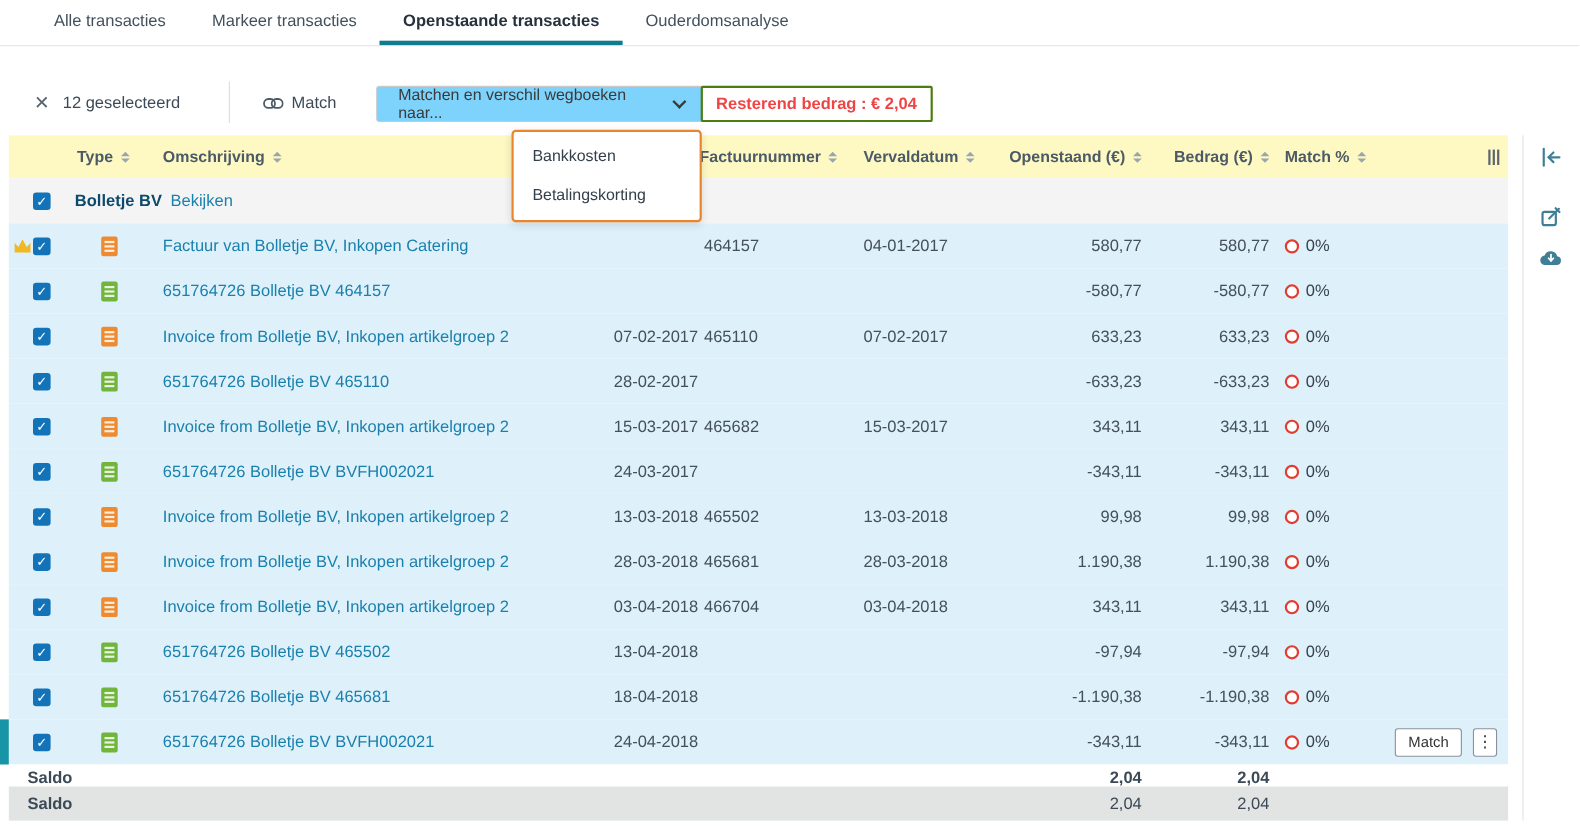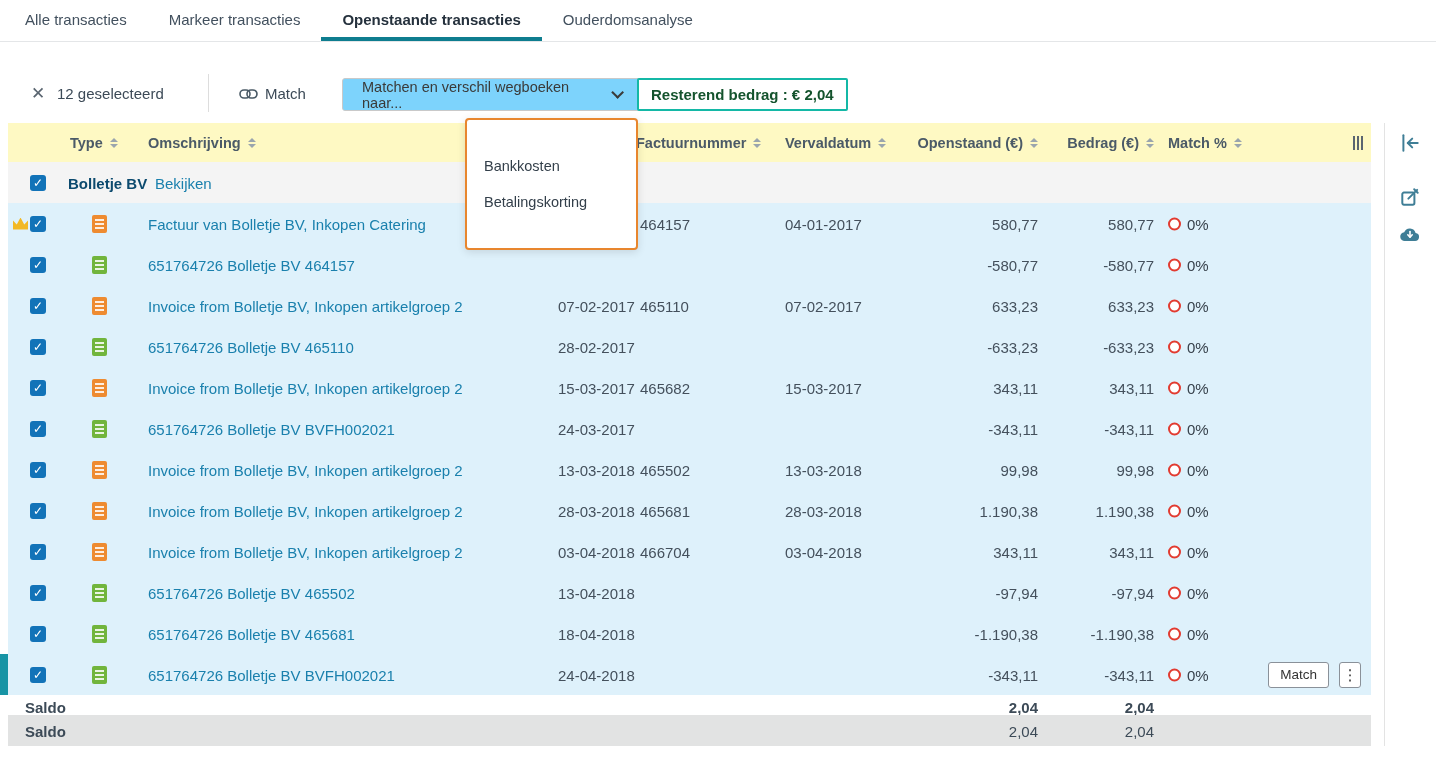--- a/index.html
+++ b/index.html
@@ -5,42 +5,42 @@
   * { margin:0; padding:0; box-sizing:border-box; }
   html,body { width:1436px; height:758px; background:#fff; overflow:hidden;
               font-family:"Liberation Sans", sans-serif; color:#44505c; }
   #app { position:relative; width:1436px; height:758px; }
   [data-interactable="true"] { cursor:pointer; }
 
   
   .tabbar { position:absolute; top:0; left:0; width:100%; height:42px;
             border-bottom:1px solid #e4e6e8; display:flex; padding-left:25px; }
   .tab { padding:0 21px; line-height:40px; font-size:15px; color:#42505e; white-space:nowrap; }
-  .tab:first-child { padding-left:0; }
+  .tab:first-child { padding-left:0;margin-left:24px; }
   .tab.active { color:#25313d; font-weight:bold; border-bottom:4px solid #0e7d8f; }
 
   
   .xicon { position:absolute; left:31px; top:83px; font-size:17px; color:#5a6570; }
   .selcount { position:absolute; left:57px; top:85px; font-size:15px; color:#3c4a57; }
   .vdiv { position:absolute; left:208px; top:74px; height:38px; width:1px; background:#ddd; }
   .matchlink { position:absolute; left:239px; top:85px; font-size:15px; color:#3c4a57;
                display:flex; align-items:center; gap:7px; }
   .select { position:absolute; left:342px; top:78px; width:298px; height:33px;
             background:#7dd3fc; border:1px solid #c9c9c9; border-radius:3px;
             font-size:14.5px; color:#3a3a39; display:flex; align-items:center;
             padding:0 19px; justify-content:space-between; }
   .chev { width:9px; height:9px; border-right:2px solid #3a3a39; border-bottom:2px solid #3a3a39;
           transform:rotate(45deg) translateY(-3px); }
   .badge { position:absolute; left:637px; top:78px; height:33px; line-height:29px;
-           border:2px solid #14b8a6; border-radius:2px; background:#fff;
-           padding:0 12px; font-size:15px; font-weight:bold; color:#14532d; }
+           border:2px solid #4d7c0f; border-radius:2px; background:#fff;
+           padding:0 12px; font-size:15px; font-weight:bold; color:#ef4444; }
 
   
   .menu { position:absolute; left:465px; top:118px; width:173px; background:#fff;
-          border:2px solid #e8862e; border-radius:4px; padding:28px 0; z-index:40;
+          border:2px solid #e8862e; border-radius:4px; padding:4px 0; z-index:40;
           box-shadow:0 2px 8px rgba(0,0,0,.12); }
   .mi { height:36px; line-height:36px; padding:0 17px; font-size:14.5px; color:#333f4a; }
 
   
   .table { position:absolute; left:8px; top:123px; width:1363px; }
   .hrow { position:relative; height:39px; background:#fef9c3; }
   .h { position:absolute; top:50%; transform:translateY(-50%); display:flex;
        align-items:center; font-weight:bold; color:#4b5a67; font-size:14.5px; white-space:nowrap; }
   .h-type{left:62px} .h-oms{left:140px} .h-fact{left:628px} .h-verval{left:777px}
   .h-open{right:333px} .h-bed{right:217px} .h-match{left:1160px}

